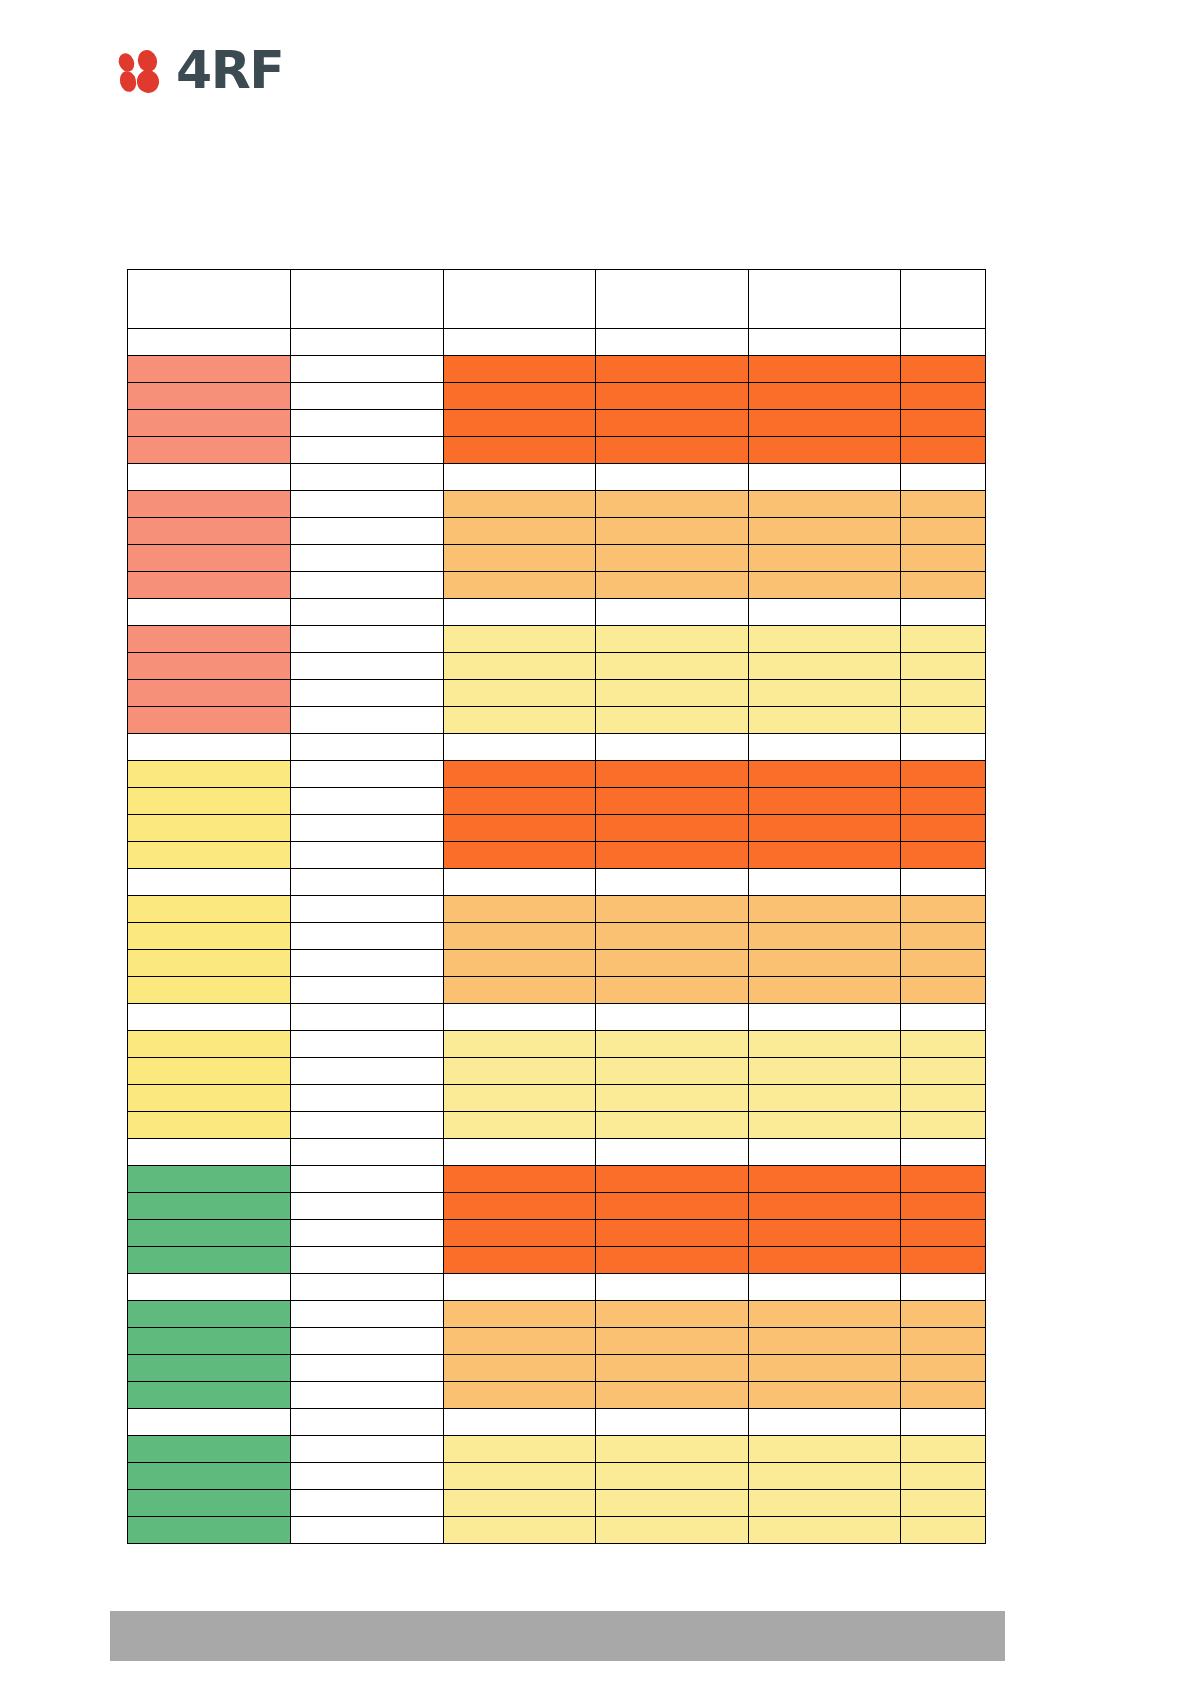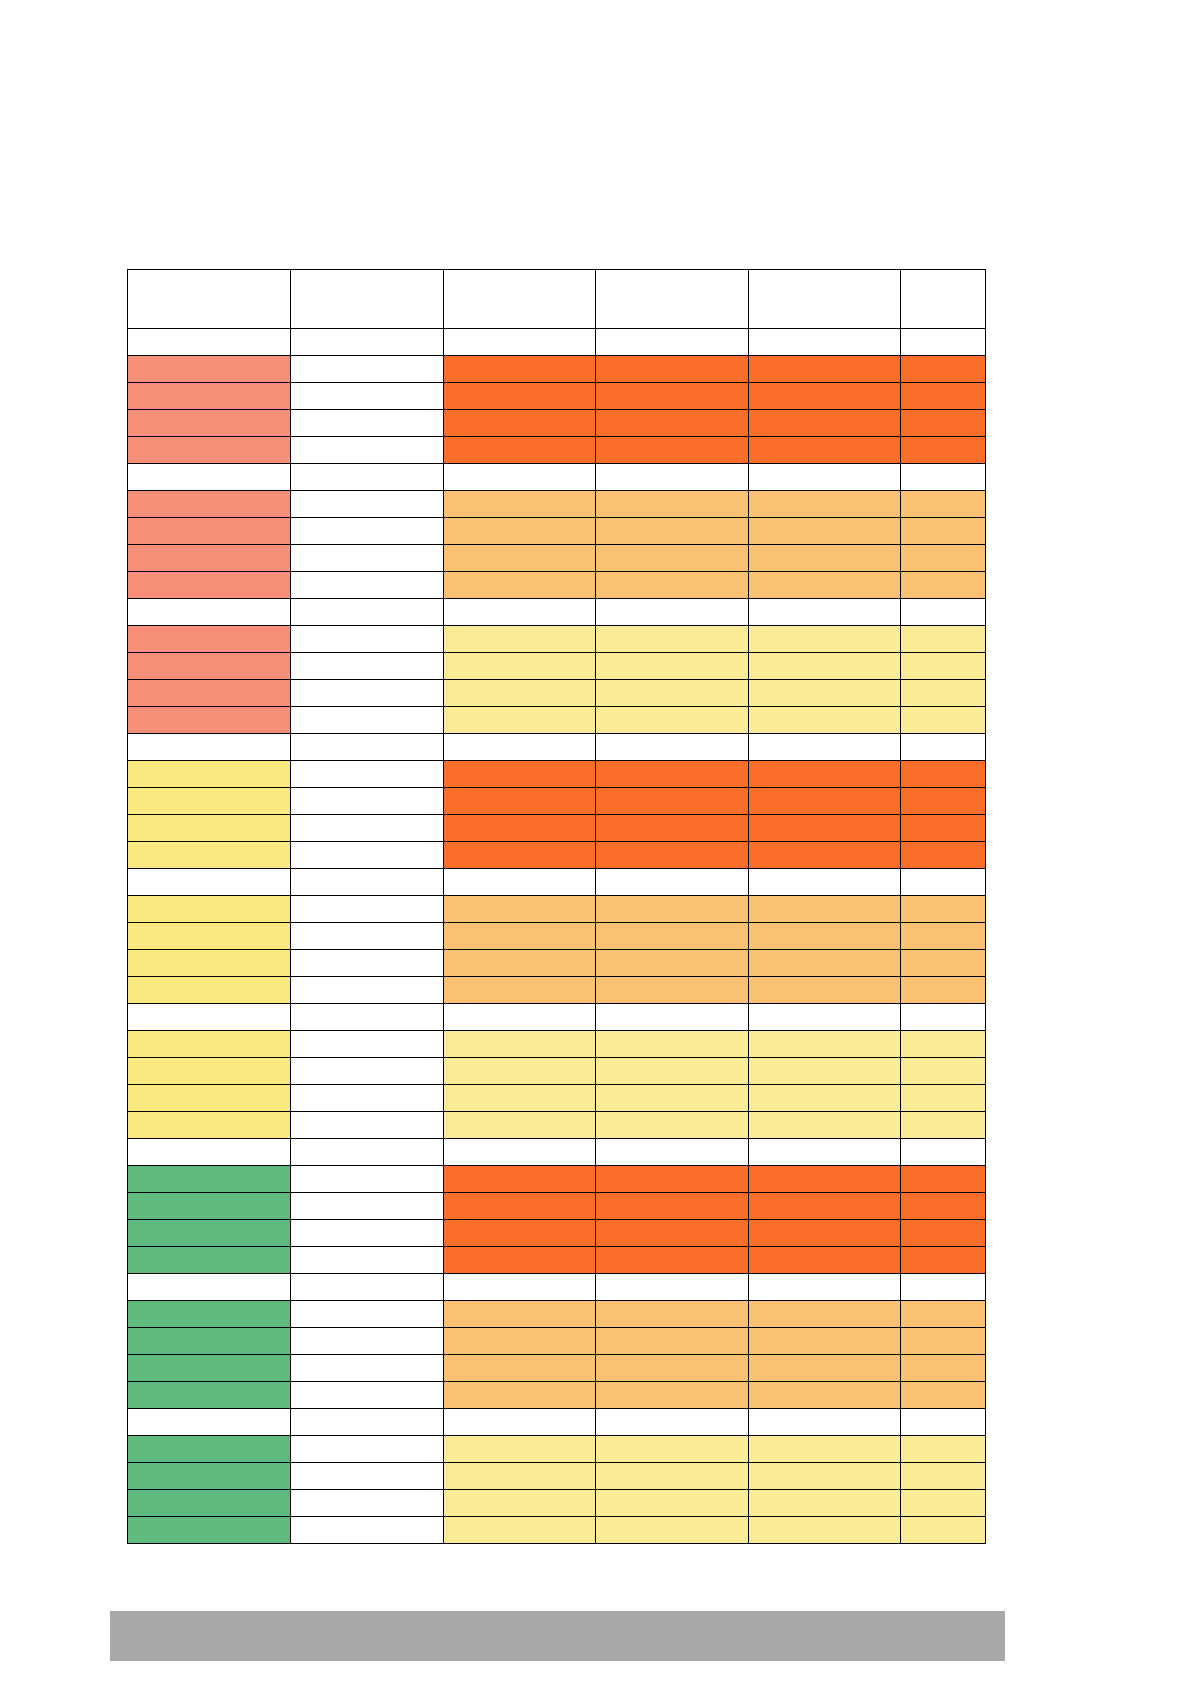--- a/index.html
+++ b/index.html
@@ -117,20 +117,29 @@
     width: 895px;
     height: 50px;
     background: #A8A8A8;
   }
 </style>
 </head>
 <body>
 
 <div class="page">
 
+  <div class="logo">
+    <div class="logo-mark">
+      <span class="d1"></span>
+      <span class="d2"></span>
+      <span class="d3"></span>
+      <span class="d4"></span>
+    </div>
+    <div class="logo-text">4RF</div>
+  </div>
 
   <div class="grid-wrap">
     <table class="grid">
       <colgroup>
         <col class="c1">
           <col class="c2">
           <col class="c3">
         <col class="c4">
           <col class="c5">
           <col class="c6">

